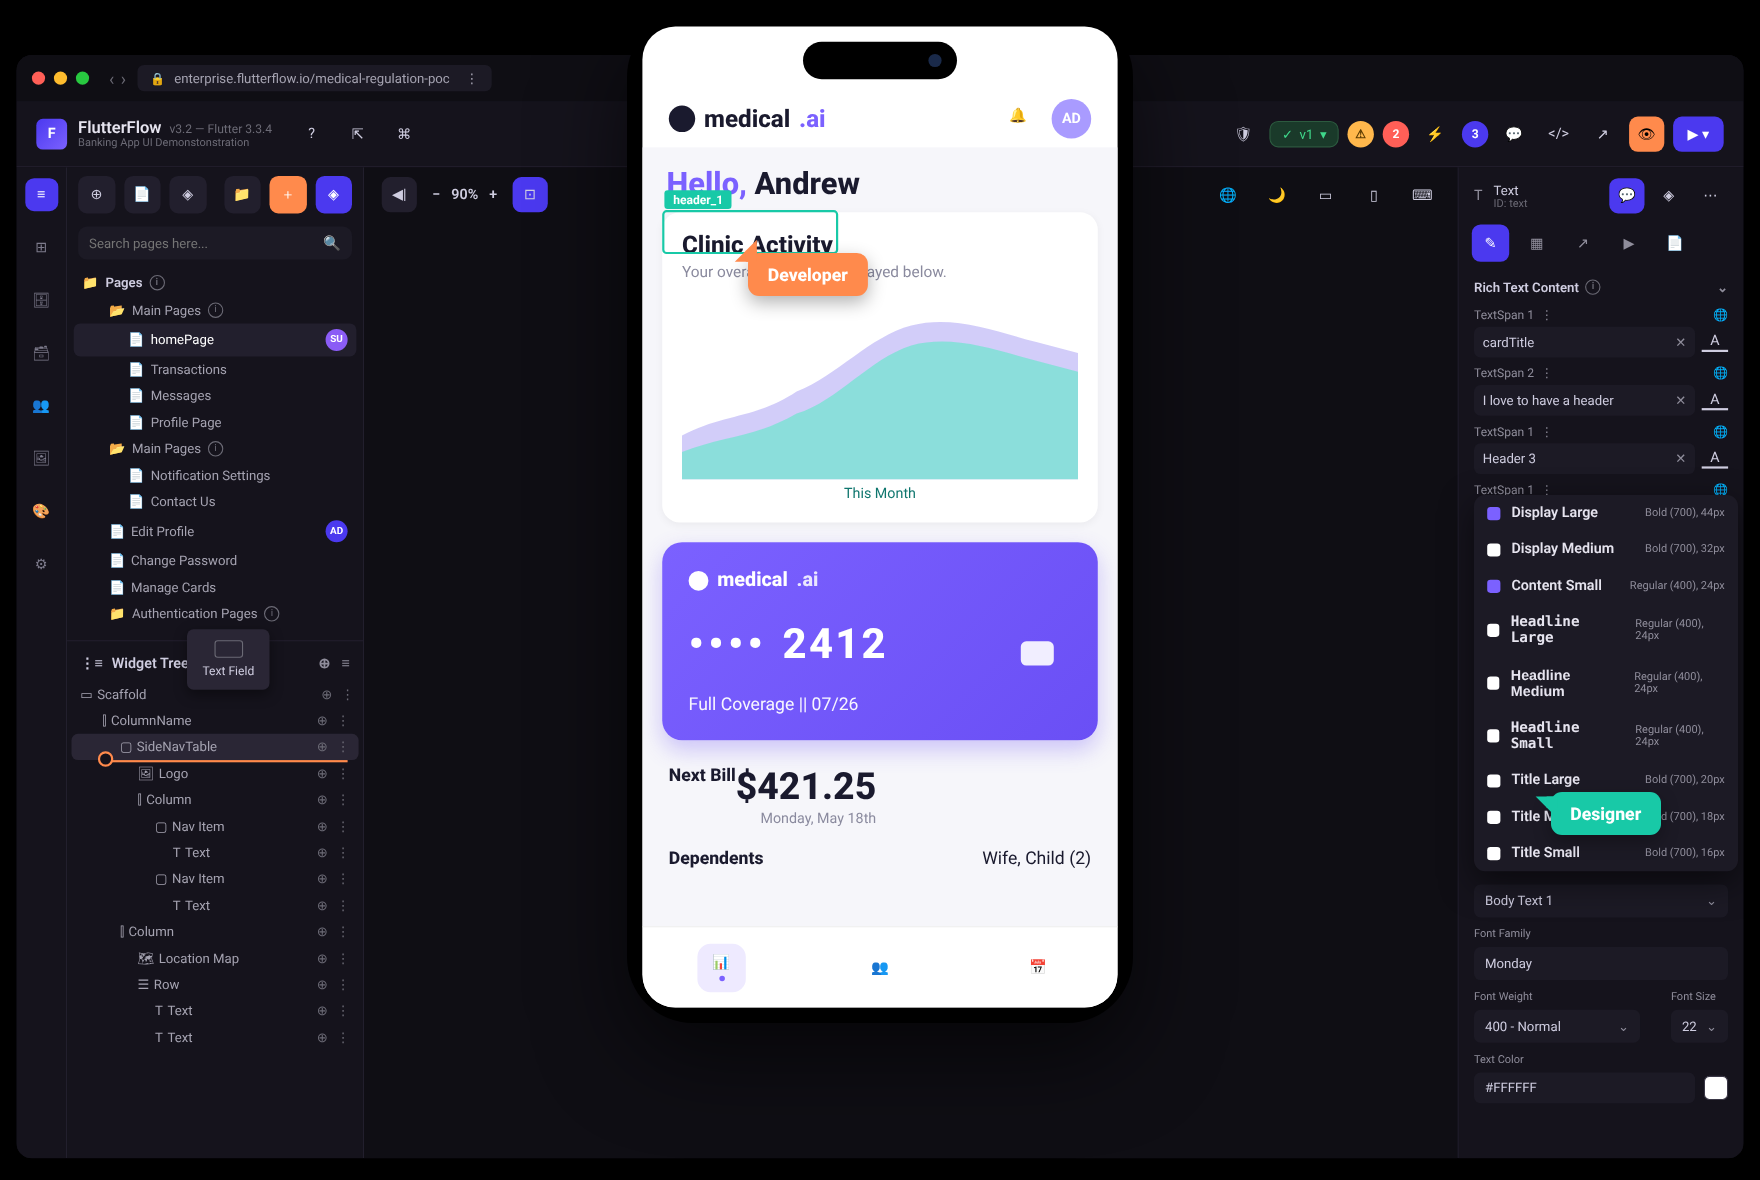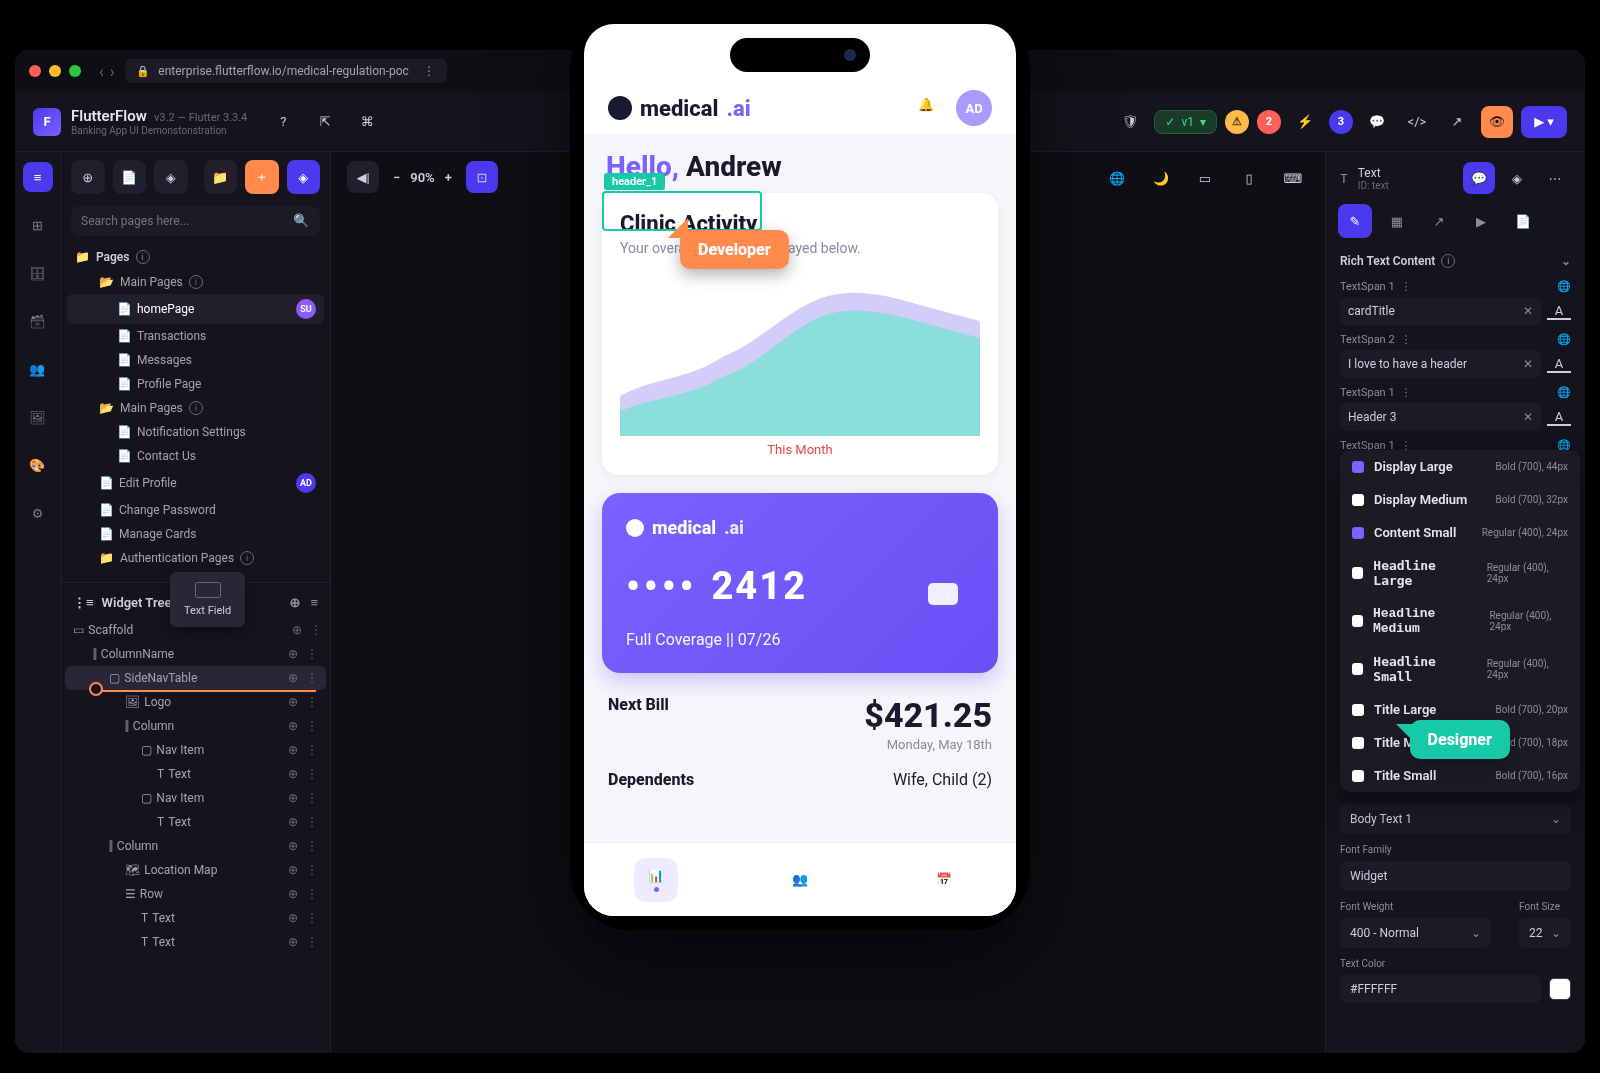--- a/index.html
+++ b/index.html
@@ -123,29 +123,29 @@
 .content{flex:1;overflow:auto;padding:10px 18px 0;background:#f6f6fa}
 .hello{font-size:28px;font-weight:800;padding:6px 4px 10px}
 .hello .h1{color:#7b61ff}
 .hello .h2{color:#1a1a2e}
 .card{background:#fff;border-radius:16px;padding:18px;margin-bottom:18px;box-shadow:0 2px 8px rgba(0,0,0,.05);position:relative}
 .sel-outline{position:absolute;border:2px solid #18c9a7;border-radius:4px;z-index:3}
 .sel-tag{position:absolute;background:#18c9a7;color:#fff;font-size:11px;font-weight:700;padding:2px 8px;border-radius:3px;z-index:4}
 .card h3{font-size:22px;font-weight:800;color:#1a1a2e}
 .card .sub{color:#8a8a9e;font-size:14px;margin-top:4px}
 .chart{height:170px;margin-top:10px;position:relative}
-.chartlbl{text-align:center;color:#ef4444;font-size:13px;margin-top:6px}
+.chartlbl{text-align:center;color:#0f766e;font-size:13px;margin-top:6px}
 .insurance{background:linear-gradient(135deg,#7b61ff,#6a4ff5);border-radius:18px;padding:24px;color:#fff;margin-bottom:18px;box-shadow:0 8px 20px rgba(107,79,245,.3)}
 .insurance .ilogo{display:flex;align-items:center;gap:8px;font-size:18px;font-weight:800}
 .insurance .ilogo .mark{width:18px;height:18px;background:#fff;border-radius:50%}
 .insurance .number{font-size:38px;font-weight:800;margin-top:26px;letter-spacing:2px;display:flex;align-items:center;gap:14px}
 .insurance .dots4{letter-spacing:4px}
 .insurance .chip{position:absolute;right:40px;top:50%;width:30px;height:22px;background:#fff;border-radius:5px;opacity:.9}
 .insurance .cov{margin-top:22px;font-size:16px;opacity:.95}
-.billrow{display:flex;justify-content:space-between;align-items:flex-start;padding:4px 6px 8px}
+.billrow{display:flex;align-items:flex-start;padding:4px 6px 8px}
 .billrow .lbl{font-weight:800;font-size:16px;color:#1a1a2e}
 .billrow .amt{font-size:34px;font-weight:800;color:#1a1a2e;text-align:right}
 .billrow .date{color:#8a8a9e;font-size:13px;text-align:right;margin-top:2px}
 .deprow{display:flex;justify-content:space-between;padding:10px 6px;font-size:16px;color:#1a1a2e}
 .deprow .lbl{font-weight:800}
 .tabbar{height:74px;background:#fff;border-top:1px solid #eee;display:flex;align-items:center;justify-content:space-around}
 .tabitem{width:44px;height:44px;border-radius:12px;display:flex;flex-direction:column;align-items:center;justify-content:center;color:#8a8a9e;gap:4px}
 .tabitem.active{background:#eeeaff;color:#7b61ff}
 .tabdot{width:5px;height:5px;border-radius:50%;background:#7b61ff}
 
@@ -519,21 +519,21 @@
       <div style="height:240px"></div>
       <div class="rp-controls">
         <div class="rp-sel">
             <span>Body Text 1</span>
             <span class="chev">⌄</span>
           </div>
       </div>
       <div class="rp-lbl-sm">Font Family</div>
       <div class="rp-controls">
           <div class="rp-sel">
-            <span>Widget</span>
+            <span>Monday</span>
           </div>
         </div>
       <div style="display:flex">
         <div style="flex:1">
           <div class="rp-lbl-sm">Font Weight</div>
           <div class="rp-controls">
               <div class="rp-sel">
                 <span>400 - Normal</span>
                 <span class="chev">⌄</span>
               </div>
@@ -574,21 +574,21 @@
       <div class="tname" style="">Content Small</div>
       <div class="tmeta">Regular (400), 24px</div>
     </div>
     <div class="typo-row">
       <div class="sw"></div>
       <div class="tname" style="font-family:monospace;">Headline Large</div>
       <div class="tmeta">Regular (400), 24px</div>
     </div>
     <div class="typo-row">
       <div class="sw"></div>
-      <div class="tname" style="font-family:Liberation Mono, monospace;">Headline Medium</div>
+      <div class="tname" style="font-family:Liberation Sans, sans-serif;">Headline Medium</div>
       <div class="tmeta">Regular (400), 24px</div>
     </div>
     <div class="typo-row">
       <div class="sw"></div>
       <div class="tname" style="font-family:monospace;">Headline Small</div>
       <div class="tmeta">Regular (400), 24px</div>
     </div>
     <div class="typo-row">
       <div class="sw"></div>
       <div class="tname" style="">Title Large</div>

